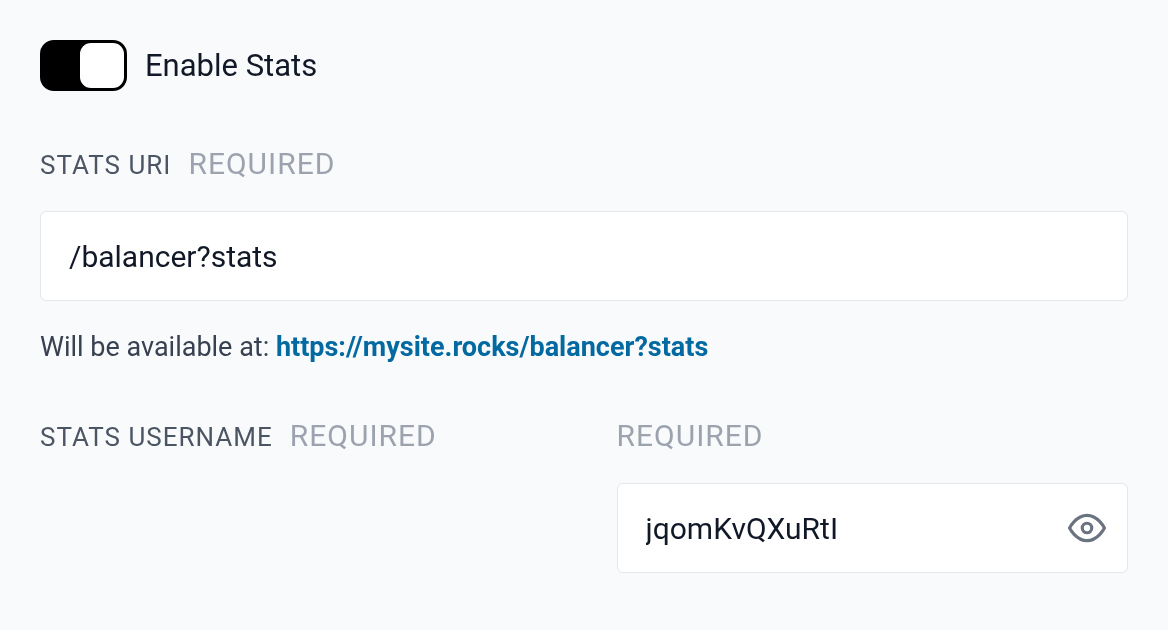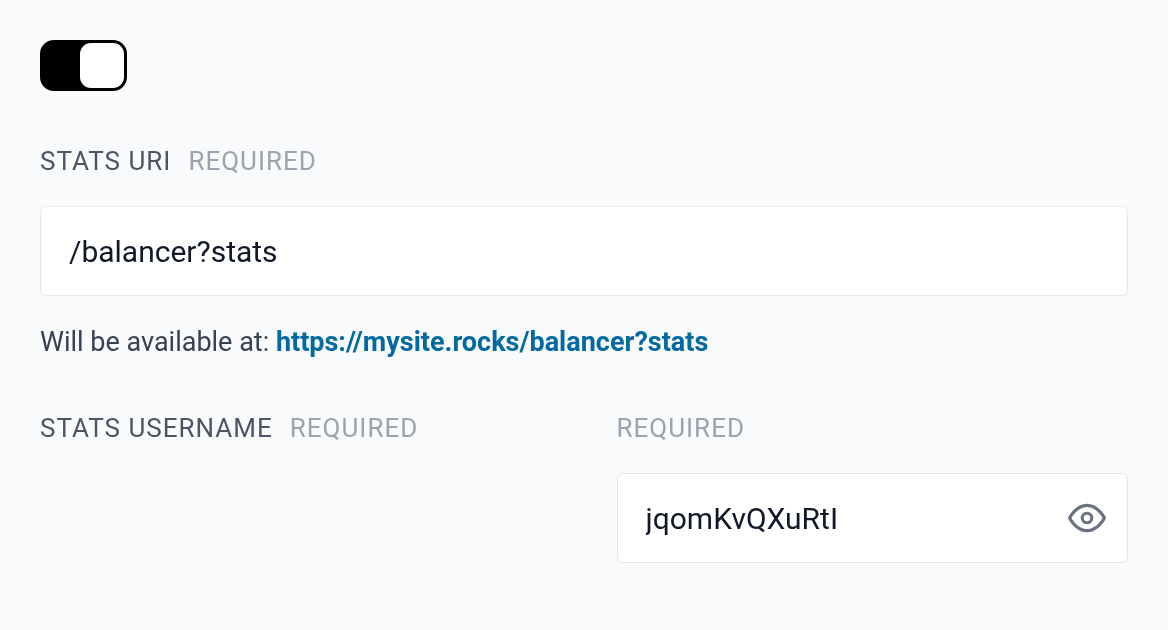--- a/index.html
+++ b/index.html
@@ -54,21 +54,21 @@
       margin-bottom: 30px;
     }
     .field-label {
       font-size: 26px;
       letter-spacing: 1.0px;
       color: #4b5563;
       font-weight: 400;
       text-transform: uppercase;
     }
     .required-tag {
-      font-size: 26px;
+      font-size: 30px;
       letter-spacing: 1.0px;
       color: #9ca3af;
       font-weight: 400;
       text-transform: uppercase;
     }
     .input {
       width: 100%;
       height: 90px;
       border: 1px solid #e5e7eb;
       border-radius: 6px;
@@ -118,20 +118,21 @@
       height: 38px;
     }
   </style>
 </head>
 <body>
 
 <div class="toggle-row">
   <div class="toggle">
     <div class="toggle-knob"></div>
   </div>
+  <span class="toggle-label">Enable Stats</span>
 </div>
 
 <div class="field-group">
   <div class="field-label-row">
     <span class="field-label">STATS URI</span>
     <span class="required-tag">REQUIRED</span>
   </div>
   <input type="text" class="input" value="/balancer?stats" style="">
   <div class="hint-text">
     <span>Will be available at: </span><span class="hint-url">https://mysite.rocks/balancer?stats</span>

